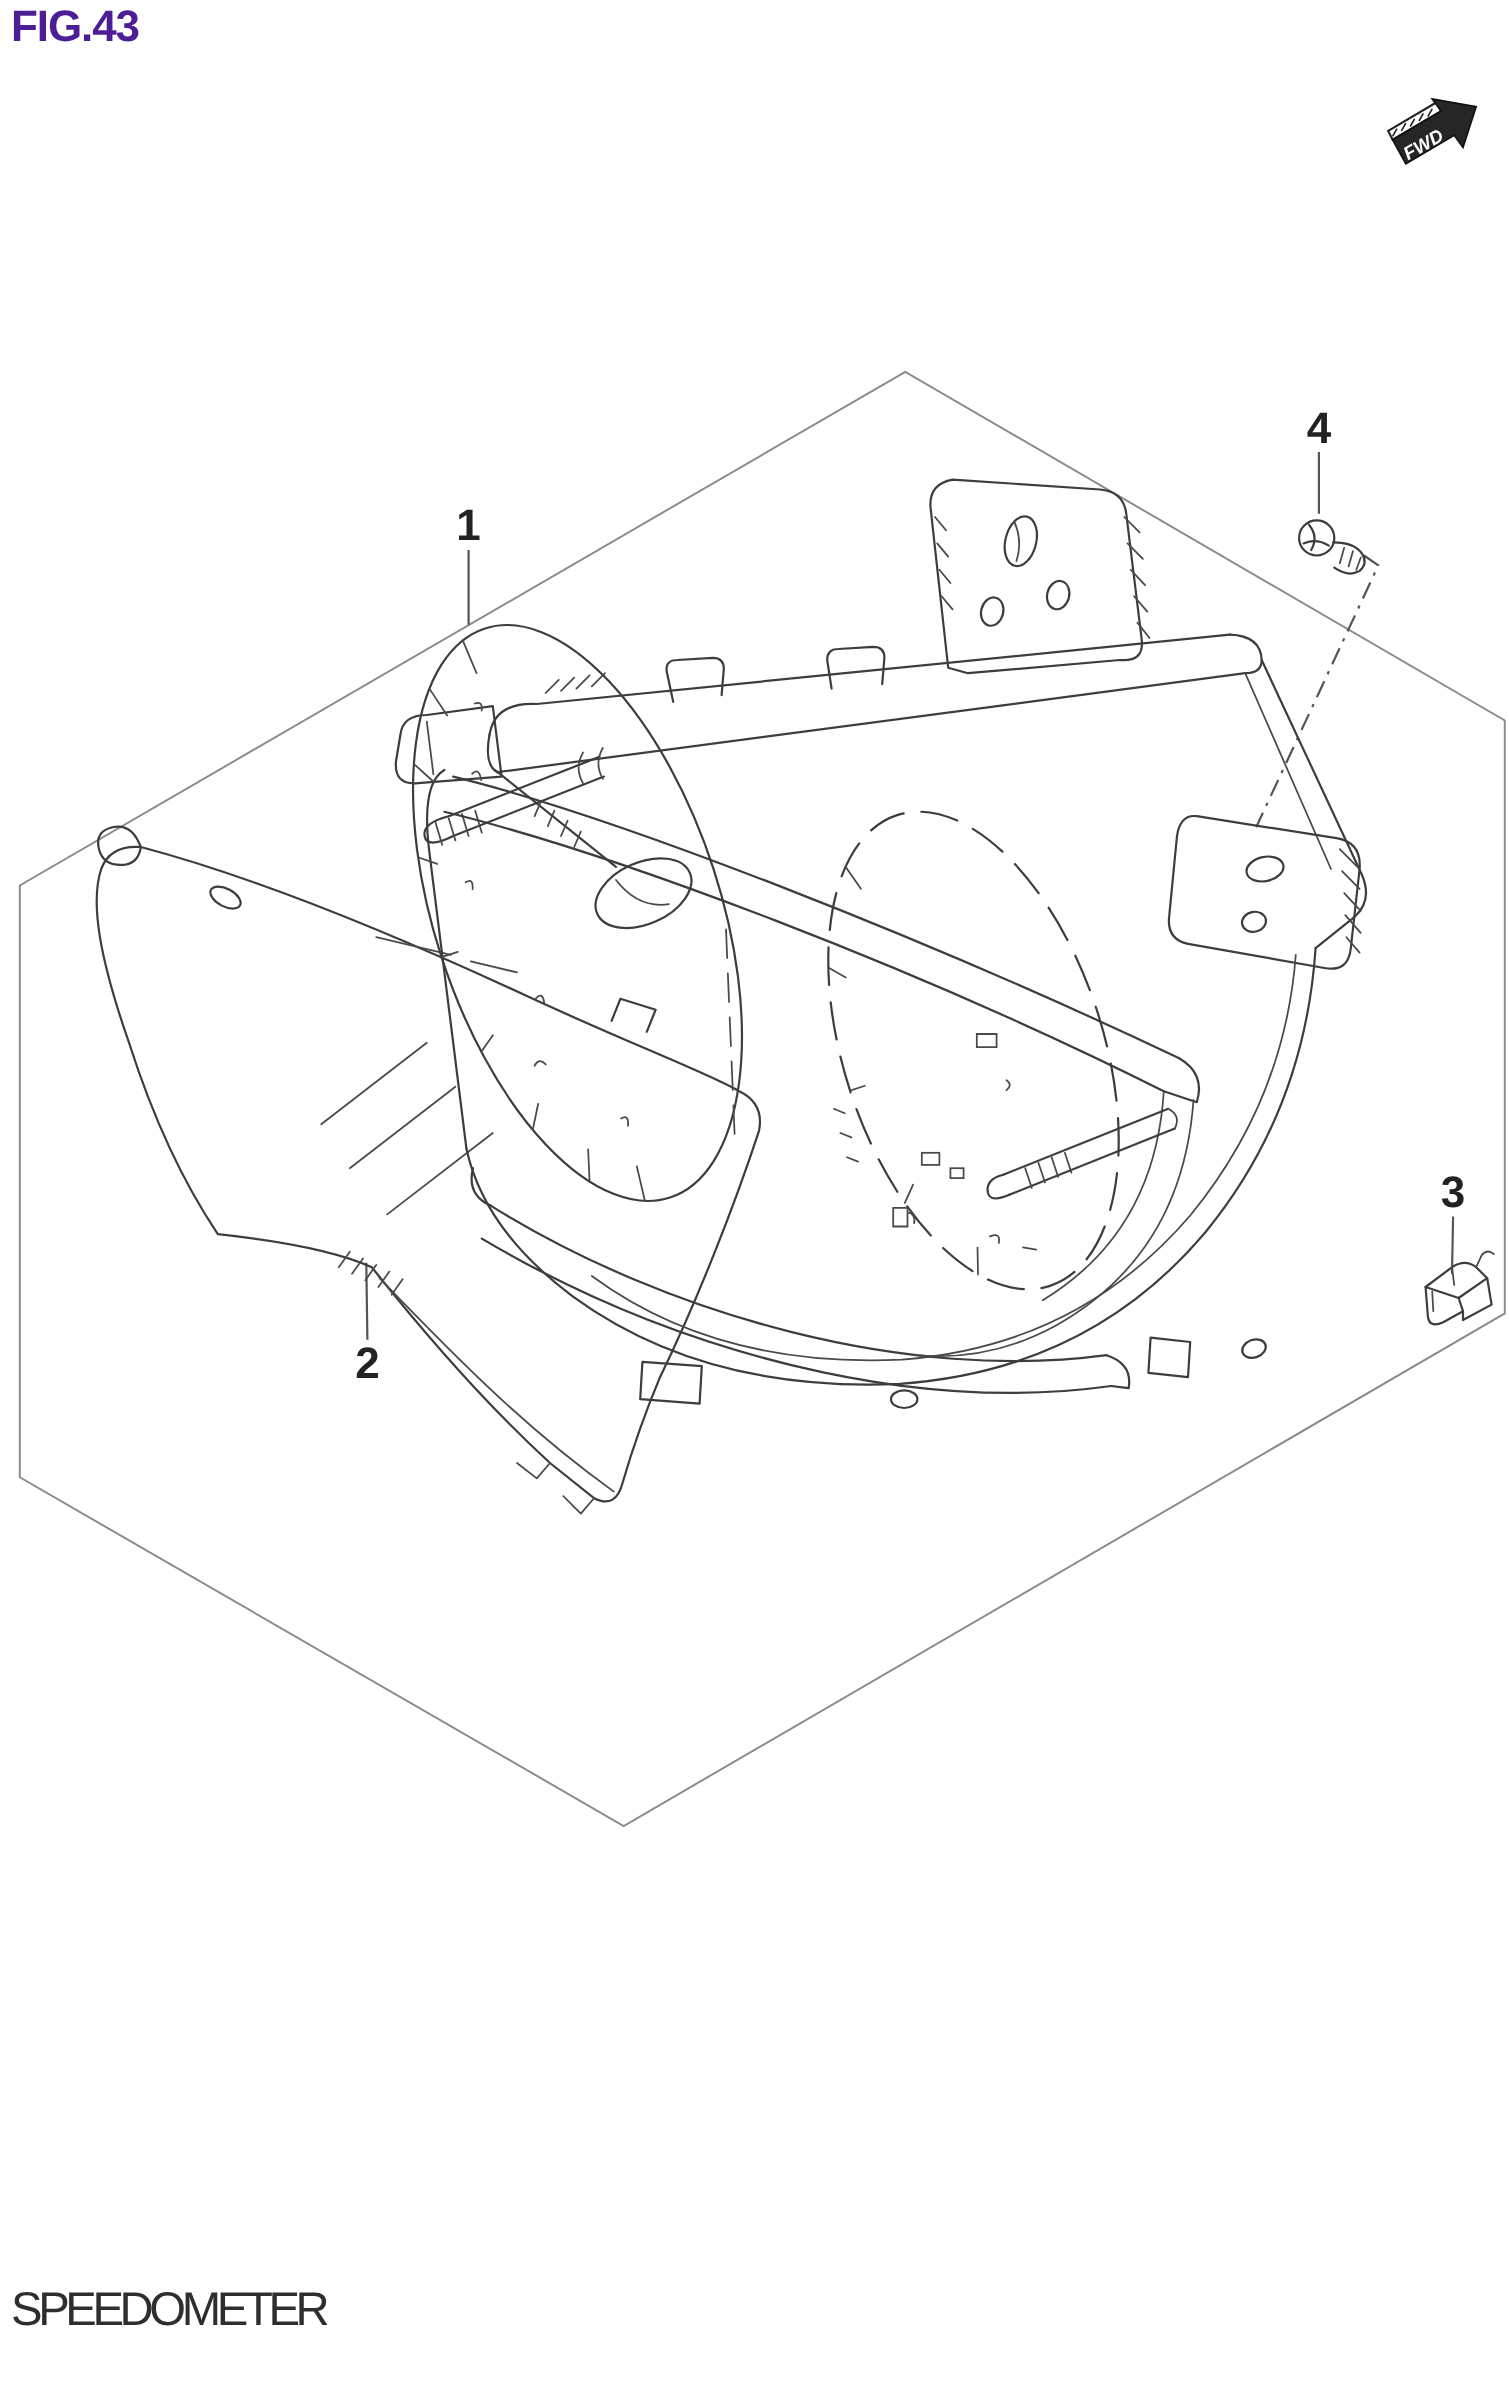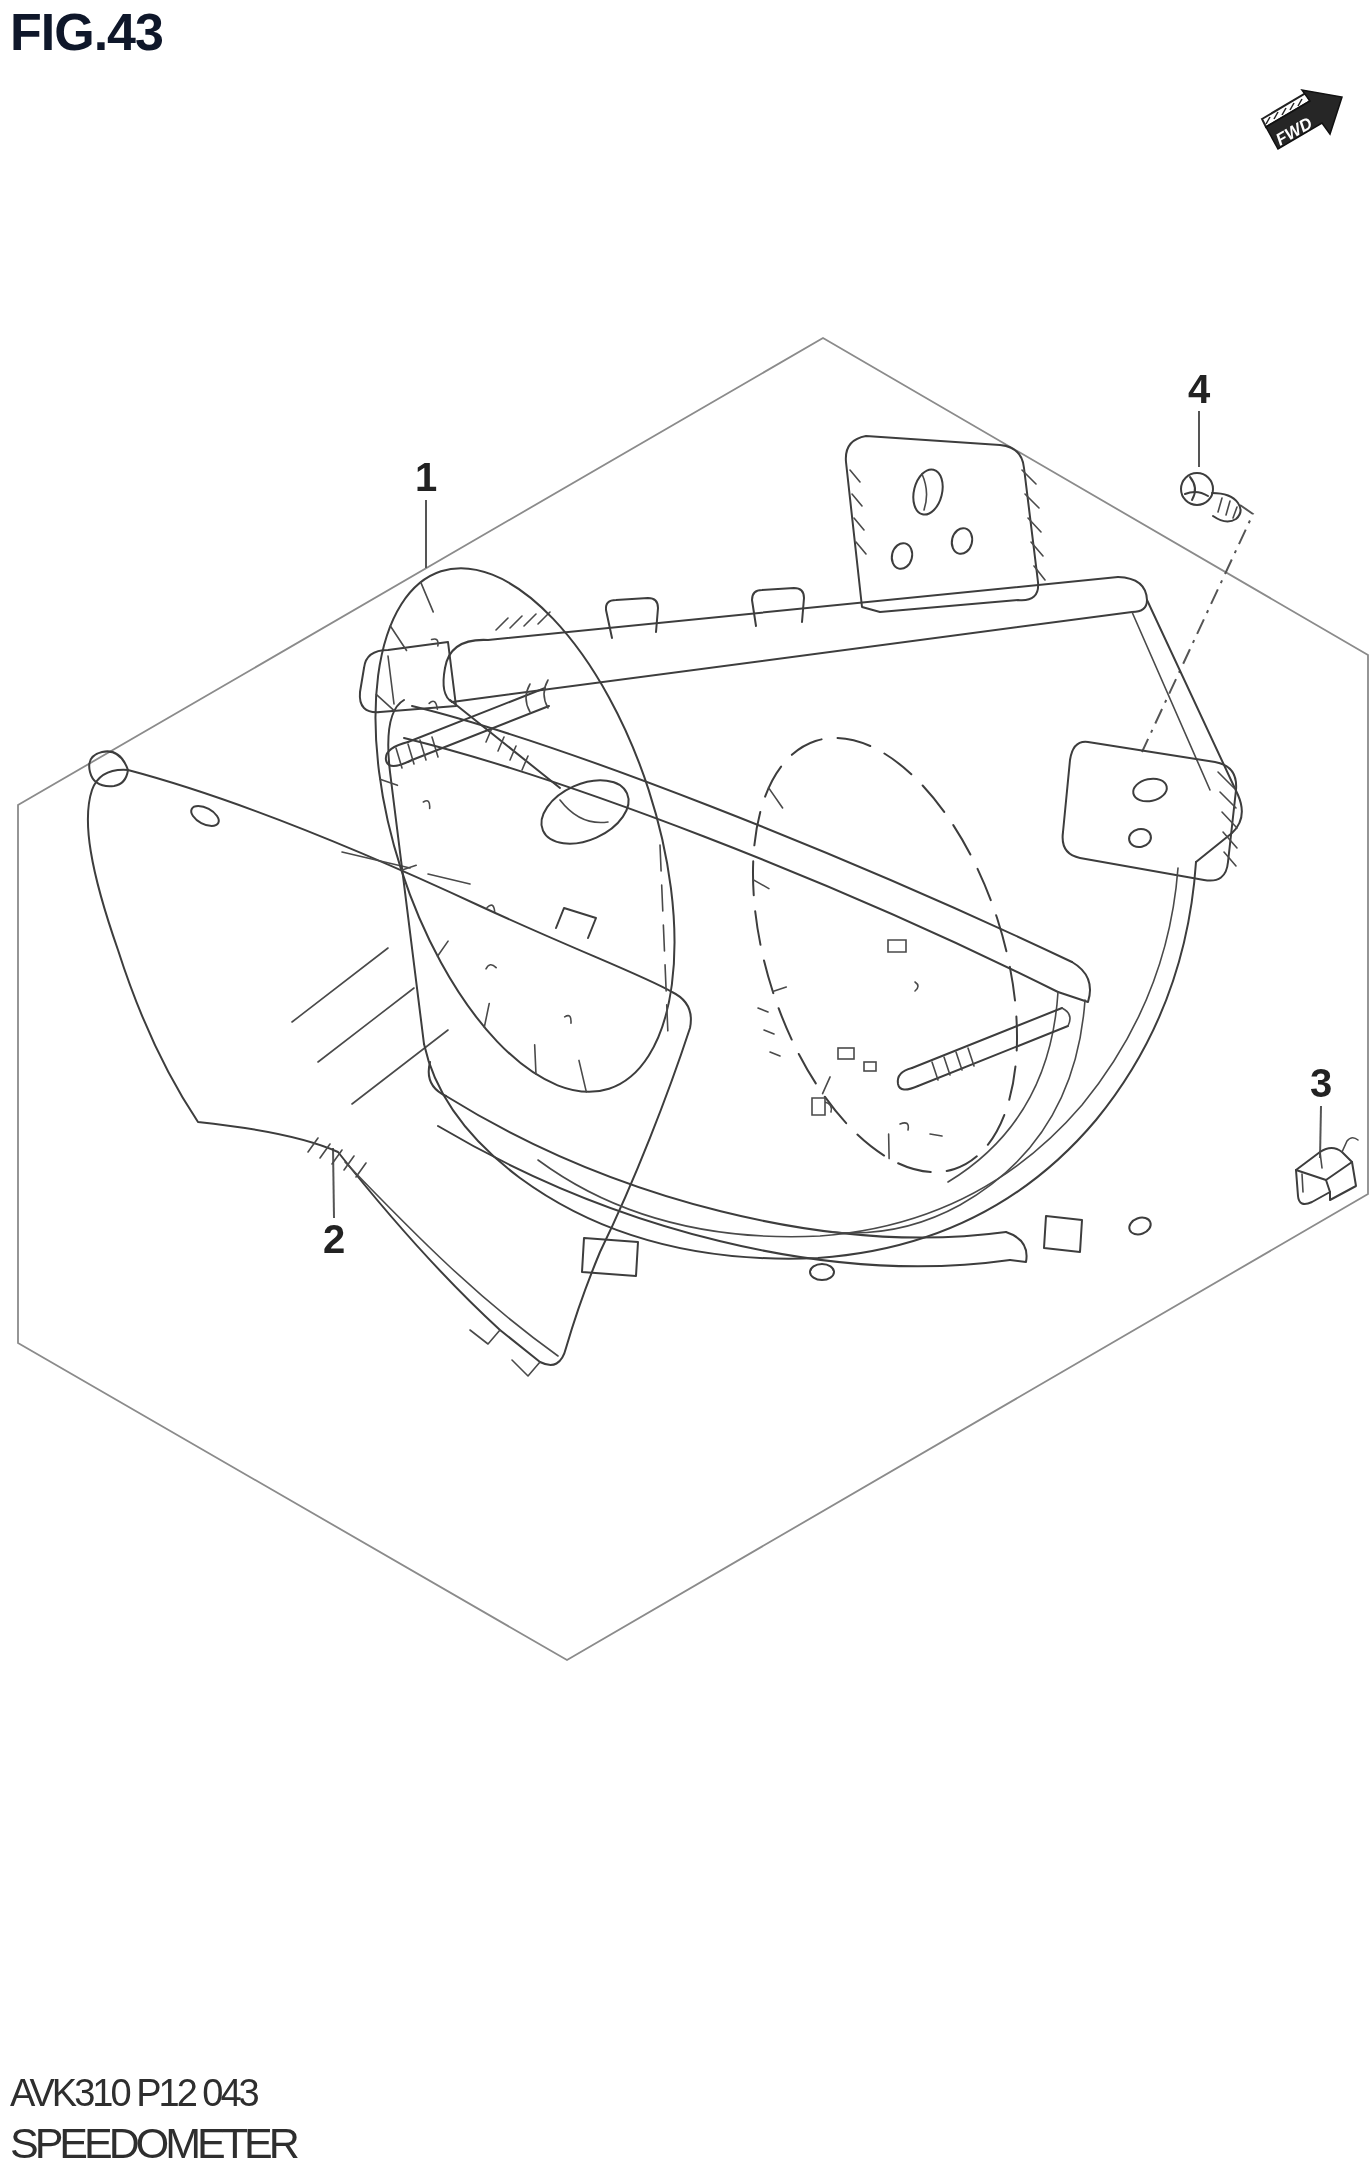--- a/index.html
+++ b/index.html
@@ -1,19 +1,19 @@
 <!DOCTYPE html>
 <html><head>
 <meta charset="utf-8">
 <style>
   html,body{margin:0;padding:0;background:#fff;}
   .page{position:relative;width:1372px;height:2178px;background:#ffffff;overflow:hidden;
         font-family:"Liberation Sans", sans-serif;}
-  .fig-title{position:absolute;left:10px;top:2px;font-size:52px;font-weight:bold;
-             letter-spacing:-1px;color:#0f172a;}
+  .fig-title{position:absolute;left:10px;top:2px;font-size:40px;font-weight:bold;
+             letter-spacing:-1px;color:#4c1d95;}
   .footer{position:absolute;left:10px;top:2072px;color:#2e2e2e;}
   .footer .code{font-size:38px;letter-spacing:-3px;}
   .footer .caption{font-size:43px;letter-spacing:-4px;margin-top:4px;text-align:right;}
   svg{position:absolute;left:0;top:0;}
   .ln{fill:none;stroke:#3d3d3d;stroke-width:2;stroke-linecap:round;stroke-linejoin:round;}
   .thin{fill:none;stroke:#4a4a4a;stroke-width:1.6;stroke-linecap:round;}
   .border{fill:none;stroke:#8b8b8b;stroke-width:1.8;}
   .leader{fill:none;stroke:#555;stroke-width:2;}
   .plabel{font-size:40px;font-weight:bold;fill:#222;text-anchor:middle;}
   .fwdtxt{font-size:17px;font-weight:bold;font-style:italic;fill:#fff;}
@@ -209,16 +209,15 @@
       <g class="ln">
         <path d="M912,1068 L1062,1008 M918,1086 L1068,1026"></path>
         <path d="M912,1068 Q896,1072 898,1084 Q900,1094 918,1086"></path>
         <path class="thin" d="M932,1062 L938,1080 M944,1057 L950,1075 M956,1052 L962,1070 M968,1048 L974,1066"></path>
         <path class="thin" d="M1062,1008 Q1074,1014 1068,1026"></path>
       </g>
     </g>
   </svg>
 
   <div class="footer">
-    <div class="code">AVK310 P12 043</div>
     <div class="caption">SPEEDOMETER</div>
   </div>
 </div>
 
 </body></html>

